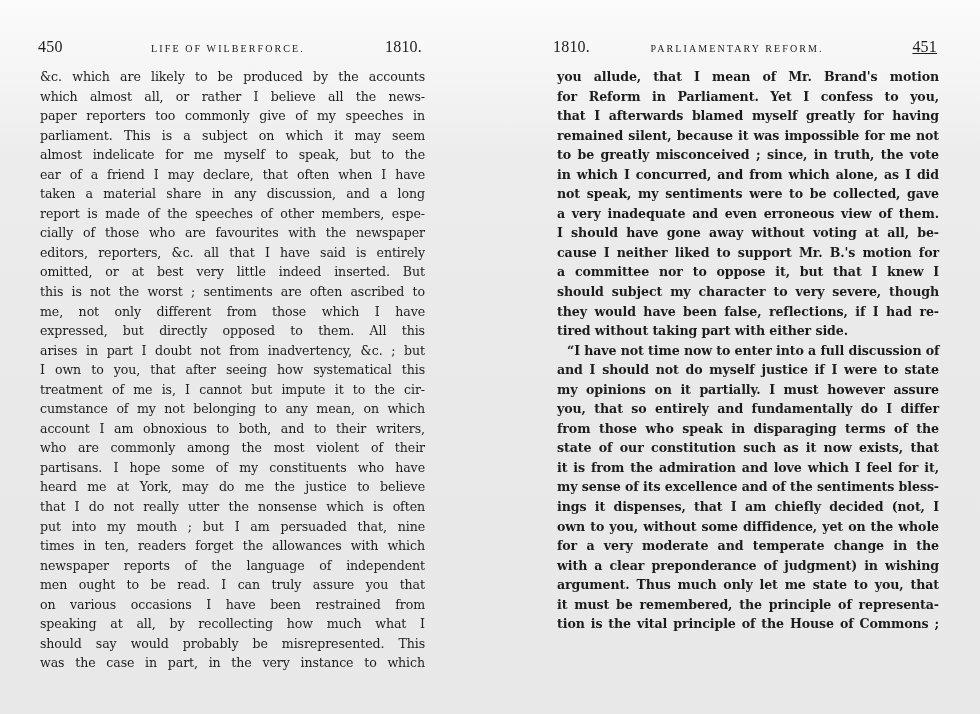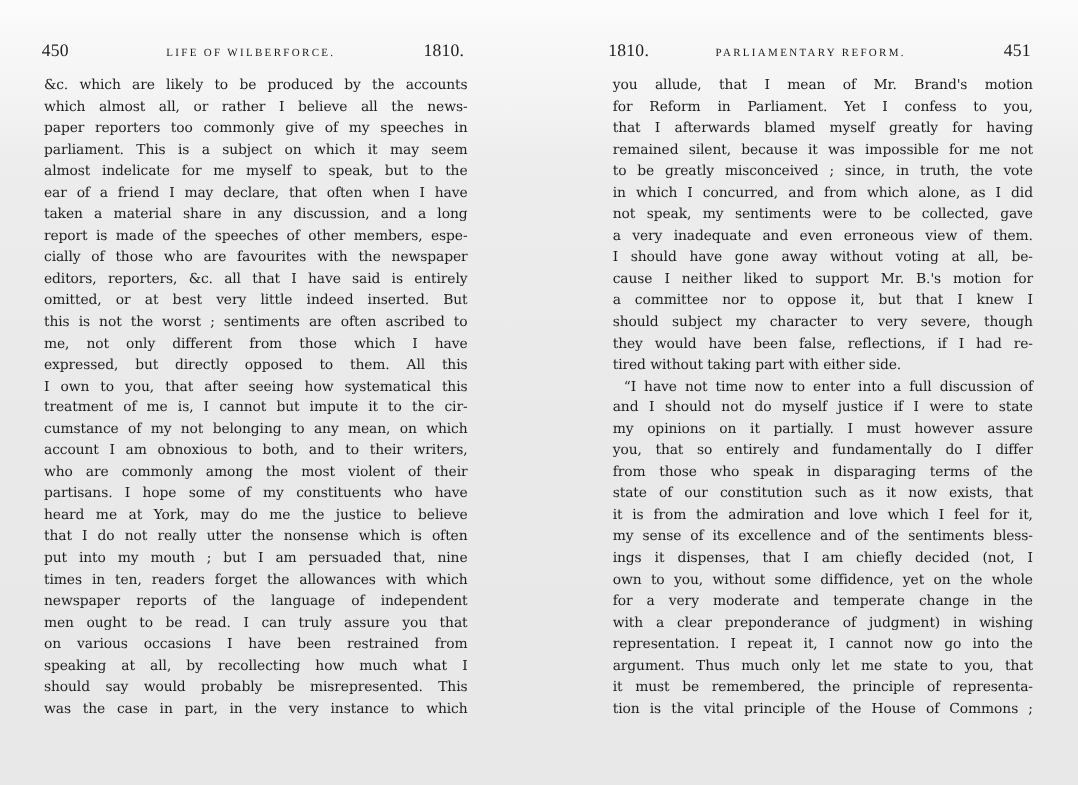--- a/index.html
+++ b/index.html
@@ -49,33 +49,33 @@
       font-family: "Liberation Serif", serif;
       font-size: 10px;
       letter-spacing: 2.1px;
       text-transform: uppercase;
     }
     .page-left .rh-num { left: 0; }
     .page-left .rh-year { right: 0; }
     .page-left .rh-title { left: 6px; width: 300px; margin-left: 34px; text-align: center; }
 
     .page-right .rh-year { left: 0; }
-    .page-right .rh-num { right: 0; }
+    .page-right .rh-num { right: 0; text-decoration: underline; }
     .page-right .rh-title { left: 4px; width: 300px; margin-left: 30px; text-align: center; }
 
     .body-text {
       position: absolute;
       top: 67px;
       font-family: "DejaVu Serif", serif;
       font-size: 12.6px;
       line-height: 19.55px;
       letter-spacing: -0.1px;
     }
     .page-left .body-text { left: 40px; width: 385px; }
-    .page-right .body-text { left: 67px; width: 382px; }
+    .page-right .body-text { left: 67px; width: 382px; font-weight: bold; }
 
     .line {
       display: block;
       white-space: nowrap;
       text-align: justify;
       text-align-last: justify;
       height: 19.55px;
     }
     .line.last {
       text-align-last: left;
@@ -101,20 +101,21 @@
       <span class="line">almost indelicate for me myself to speak, but to the</span>
       <span class="line">ear of a friend I may declare, that often when I have</span>
       <span class="line">taken a material share in any discussion, and a long</span>
       <span class="line">report is made of the speeches of other members, espe-</span>
       <span class="line">cially of those who are favourites with the newspaper</span>
       <span class="line">editors, reporters, &amp;c. all that I have said is entirely</span>
       <span class="line">omitted, or at best very little indeed inserted.  But</span>
       <span class="line">this is not the worst ; sentiments are often ascribed to</span>
       <span class="line">me, not only different from those which I have</span>
       <span class="line">expressed, but directly opposed to them.  All this</span>
+      <span class="line">arises in part I doubt not from inadvertency, &amp;c. ; but</span>
       <span class="line">I own to you, that after seeing how systematical this</span>
       <span class="line">treatment of me is, I cannot but impute it to the cir-</span>
       <span class="line">cumstance of my not belonging to any mean, on which</span>
       <span class="line">account I am obnoxious to both, and to their writers,</span>
       <span class="line">who are commonly among the most violent of their</span>
       <span class="line">partisans.  I hope some of my constituents who have</span>
       <span class="line">heard me at York, may do me the justice to believe</span>
       <span class="line">that I do not really utter the nonsense which is often</span>
       <span class="line">put into my mouth ; but I am persuaded that, nine</span>
       <span class="line">times in ten, readers forget the allowances with which</span>
@@ -153,18 +154,17 @@
       <span class="line">my opinions on it partially.  I must however assure</span>
       <span class="line">you, that so entirely and fundamentally do I differ</span>
       <span class="line">from those who speak in disparaging terms of the</span>
       <span class="line">state of our constitution such as it now exists, that</span>
       <span class="line">it is from the admiration and love which I feel for it,</span>
       <span class="line">my sense of its excellence and of the sentiments bless-</span>
       <span class="line">ings it dispenses, that I am chiefly decided (not, I</span>
       <span class="line">own to you, without some diffidence, yet on the whole</span>
       <span class="line">for a very moderate and temperate change in the</span>
       <span class="line">with a clear preponderance of judgment) in wishing</span>
-      <span class="line">representation.  I repeat it, I cannot now go into the</span>
       <span class="line">argument.  Thus much only let me state to you, that</span>
       <span class="line">it must be remembered, the principle of representa-</span>
       <span class="line">tion is the vital principle of the House of Commons ;</span>
     </div>
 </div>
 
 </body></html>

